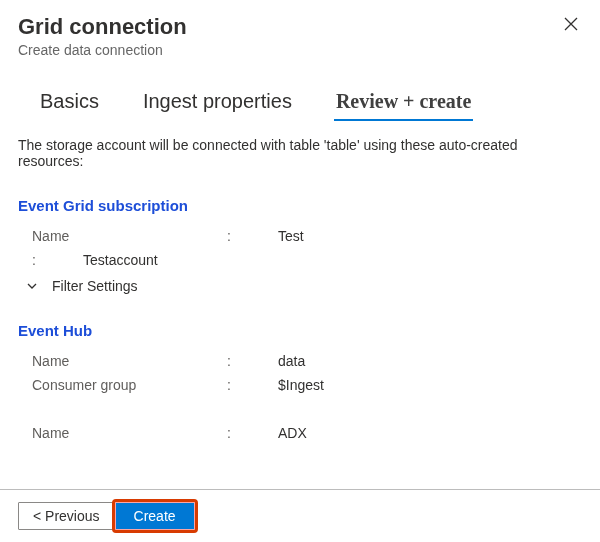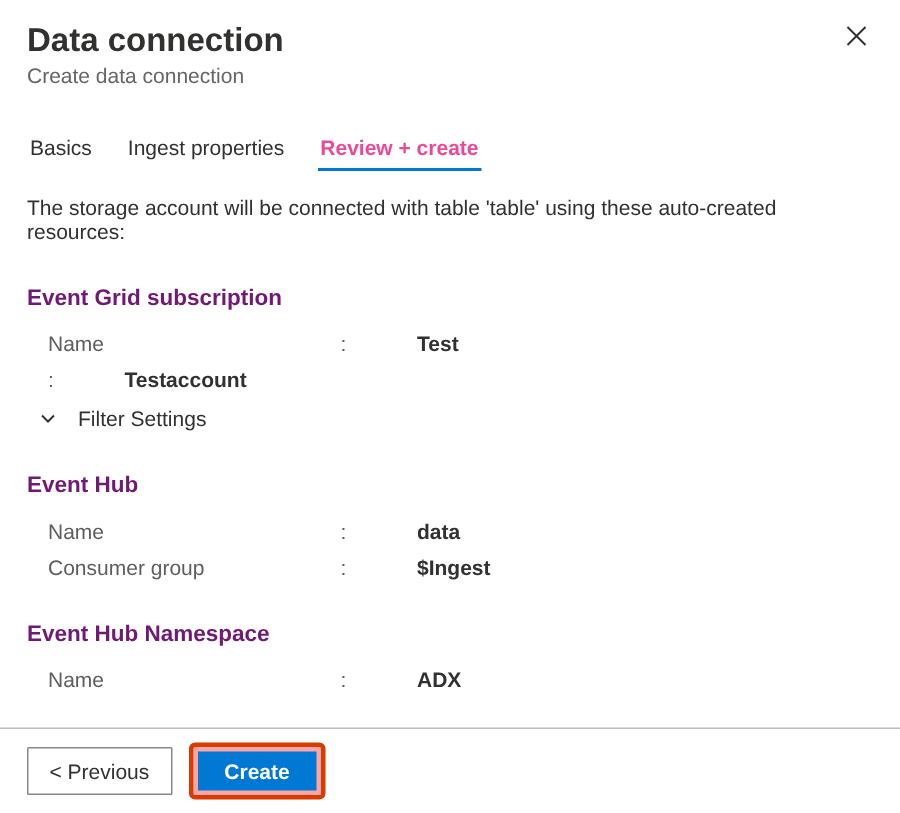--- a/index.html
+++ b/index.html
@@ -11,53 +11,53 @@
       color: #323130;
       font-size: 14px;
       position: relative;
       padding: 14px 18px 0;
     }
     .header-row { display: flex; justify-content: space-between; align-items: flex-start; }
     .title { font-size: 22px; font-weight: 600; color: #323130; }
     .subtitle { font-size: 14px; color: #666; margin-top: 2px; margin-bottom: 26px; }
     .close-btn { font-size: 18px; color: #333; cursor: pointer; padding: 2px 4px; line-height: 1; }
     .tabs { display: flex; gap: 20px; border-bottom: none; margin-bottom: 16px; }
-    .tab { padding: 6px 2px 8px; font-size: 14px; color: #323130; cursor: pointer; position: relative; }
-    .tab.active { font-weight: 600; color: #ec4899; }
+    .tab { padding: 6px 2px 8px; font-size: 20px; color: #323130; cursor: pointer; position: relative; margin-left: 20px; }
+    .tab.active { font-weight: 600; color: #404040; font-family: Liberation Serif, serif; }
     .tab.active::after {
       content: ""; position: absolute; left: 0; right: 0; bottom: 0;
       height: 2px; background: #0078d4;
     }
     .info-text { font-size: 14px; color: #323130; margin-bottom: 28px; }
     .section { margin-bottom: 24px; }
-    .section-title { font-size: 15px; font-weight: 600; color: #701a75; margin-bottom: 10px; }
+    .section-title { font-size: 15px; font-weight: 600; color: #1d4ed8; margin-bottom: 10px; }
     .kv-row { display: flex; align-items: center; padding: 4px 0 4px 14px; font-size: 14px; gap: 25px; }
     .kv-key { width: 170px; color: #605e5c; }
     .kv-colon { width: 26px; color: #605e5c; }
-    .kv-val { color: #323130; font-weight: bold; }
+    .kv-val { color: #323130; }
     .expander-row { display: flex; align-items: center; gap: 14px; padding: 6px 0 4px 8px; cursor: pointer; color: #323130; }
     .chevron { display: inline-block; }
     .chevron svg { display: block; }
     .footer {
       position: absolute; left: 0; right: 0; bottom: 0;
       border-top: 1px solid #bcbcbc;
       padding: 12px 18px;
-      display: flex; gap: 14px; 
+      display: flex; align-items: center;
       background: #fff;
     }
     .btn { font-size: 14px; padding: 5px 14px; cursor: pointer; border-radius: 1px; }
     .btn-secondary { background: #fff; border: 1px solid #8a8886; color: #323130; }
-    .btn-primary { background: #0078d4; border: 3px solid #fca5a5; color: #fff; font-weight: 700; padding: 5px 18px; outline: 3px solid #d83b01; outline-offset: 0; }
+    .btn-primary { background: #0078d4; border: 1px solid #fca5a5; color: #fff; font-weight: 400; padding: 5px 18px; outline: 3px solid #d83b01; outline-offset: 0; }
   </style>
 </head>
 <body>
 
 <div class="header-row">
   <div>
-    <div class="title">Data connection</div>
+    <div class="title">Grid connection</div>
     <div class="subtitle">Create data connection</div>
   </div>
   <div class="close-btn">
     <svg width="14" height="14" viewBox="0 0 14 14">
         <path d="M1 1 L13 13 M13 1 L1 13" stroke="#323130" stroke-width="1.3" fill="none"></path>
       </svg>
   </div>
 </div>
 
 <div class="tabs">
@@ -97,21 +97,20 @@
     <div class="kv-val">data</div>
   </div>
   <div class="kv-row">
     <div class="kv-key">Consumer group</div>
     <div class="kv-colon">:</div>
     <div class="kv-val">$Ingest</div>
   </div>
 </div>
 
 <div class="section">
-  <div class="section-title">Event Hub Namespace</div>
   <div class="kv-row">
     <div class="kv-key">Name</div>
     <div class="kv-colon">:</div>
     <div class="kv-val">ADX</div>
   </div>
 </div>
 
 <div class="footer">
   <button class="btn btn-secondary">&lt; Previous</button>
   <button class="btn btn-primary">Create</button>

